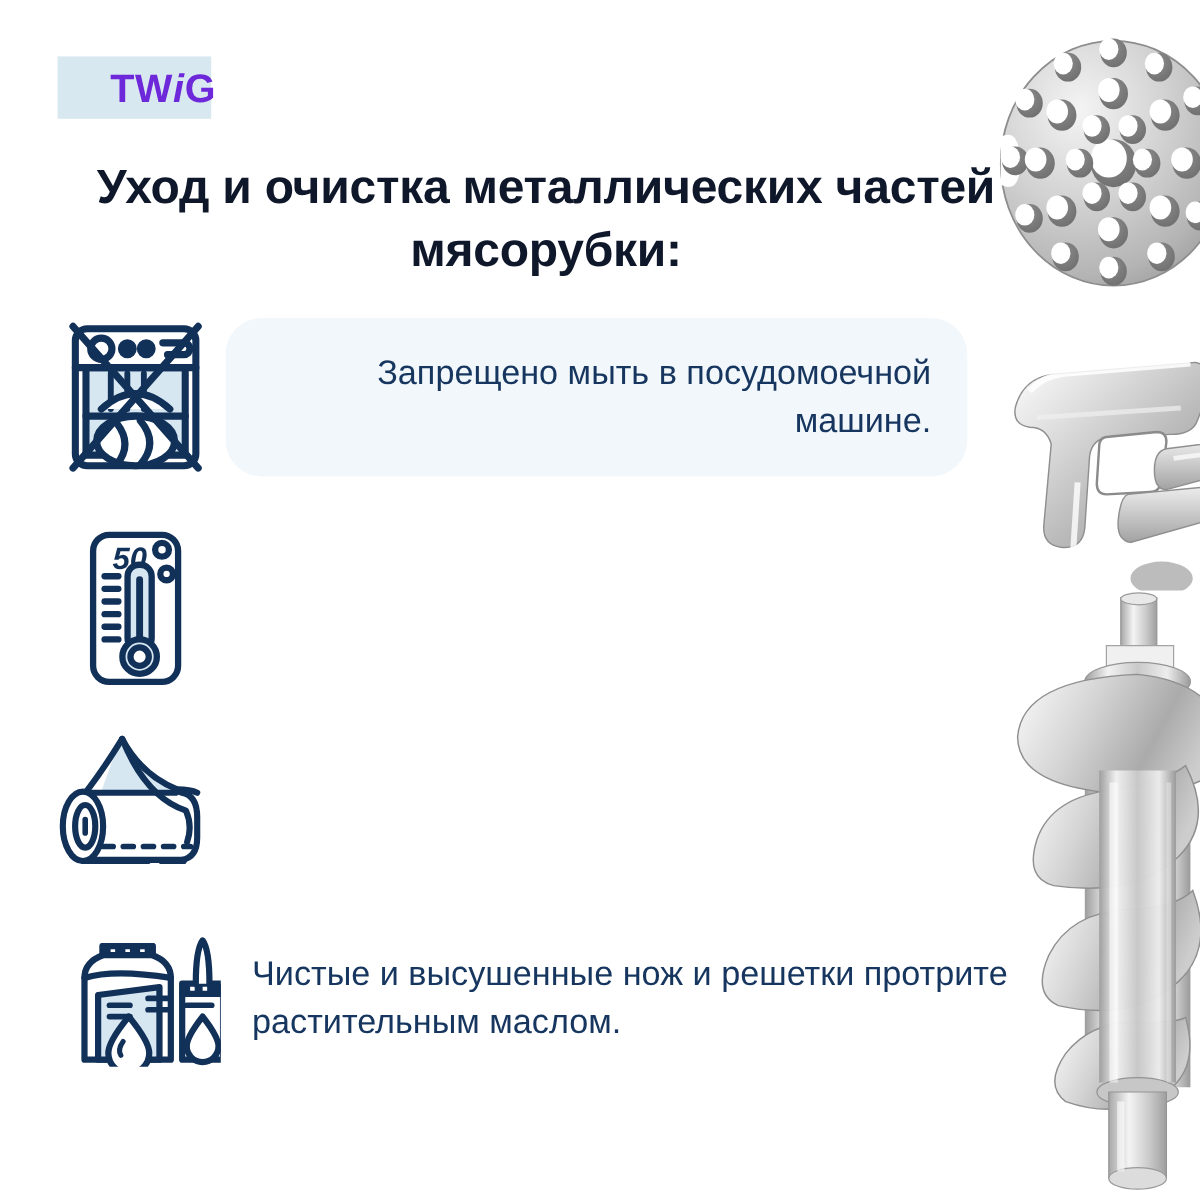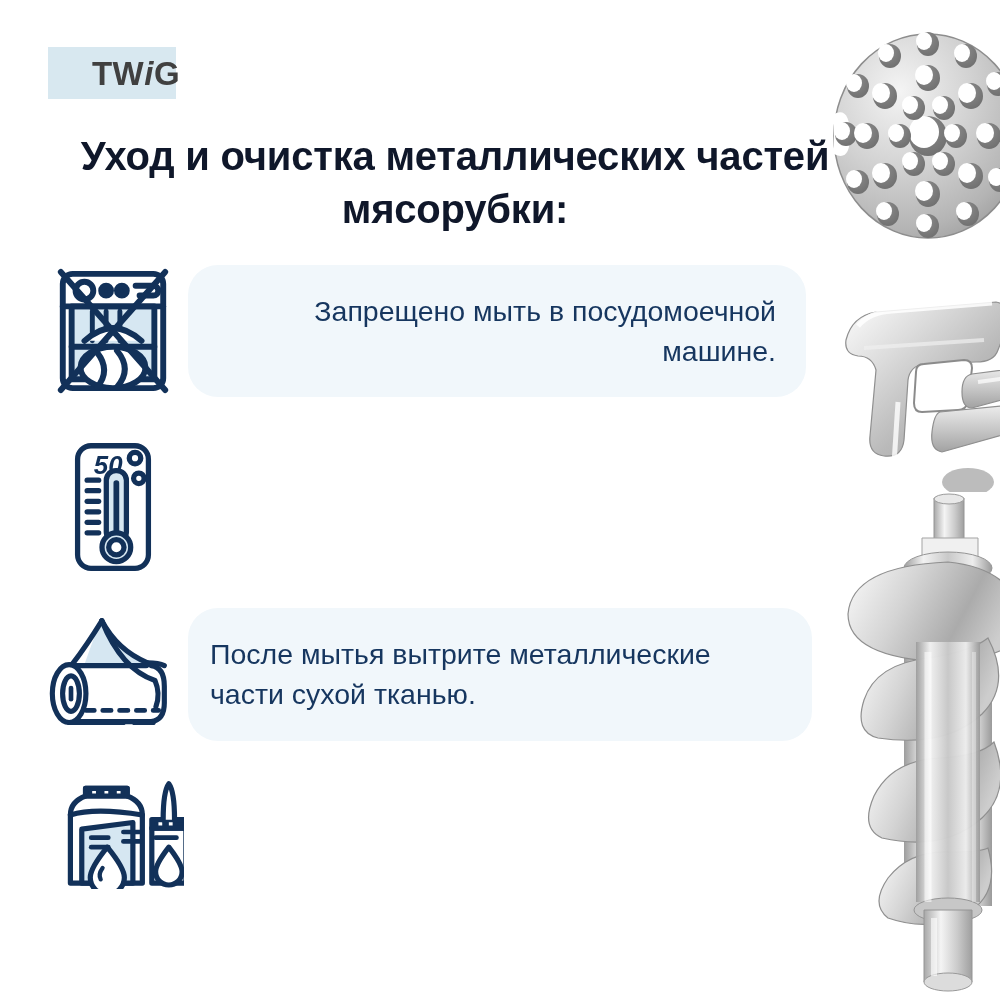--- a/index.html
+++ b/index.html
@@ -17,21 +17,21 @@
     position: absolute;
     left: 48px; top: 47px;
     width: 128px; height: 52px;
     background: #d8e8f0;
     display: flex; align-items: center; justify-content: center;
   }
   .logo-text {
     font-size: 33px;
     font-weight: 700;
     letter-spacing: 0.5px;
-    color: #404040;
+    color: #6d28d9;
     line-height: 1;
     margin-left: 48px;
   }
   .logo-text .i-italic { font-style: italic; }
 
   
   .title {
     position: absolute;
     left: 60px; top: 130px;
     width: 790px;
@@ -168,23 +168,20 @@
         <ellipse cx="28" cy="86" rx="18" ry="31" fill="#ffffff"></ellipse>
         <ellipse cx="30" cy="86" rx="9" ry="19"></ellipse>
         <line x1="30" y1="80" x2="30" y2="92" stroke-width="5"></line>
         <path d="M63 8 Q84 60 120 72 Q126 86 121 100"></path>
         <line x1="46" y1="104" x2="124" y2="104" stroke-width="5" stroke-dasharray="9 9"></line>
         <path d="M28 117 L86 117"></path>
         <path d="M98 117 L118 117"></path>
       </g>
     </svg>
   </div>
-  <div class="text-card">
-    <p class="body-text">После мытья вытрите металлические части сухой тканью.</p>
-  </div>
 </div>
 
 <div class="row" id="row4">
   <div class="icon-cell">
     <svg viewBox="0 0 150 120" width="142" height="114" aria-hidden="true">
       <g fill="none" stroke="#123159" stroke-width="5.5" stroke-linecap="round" stroke-linejoin="round">
 
         <path d="M30 42 q0 -14 16 -20 v-8 h44 v8 q16 6 16 20 v72 h-76 z" fill="#ffffff"></path>
         <path d="M46 14 h44 v8 h-44 z" fill="#123159" stroke="none"></path>
         <g stroke="#ffffff" stroke-width="4">
@@ -207,20 +204,23 @@
         <g stroke="#ffffff" stroke-width="4">
           <line x1="125" y1="47" x2="125" y2="56"></line>
           <line x1="136" y1="47" x2="136" y2="56"></line>
         </g>
         <path d="M116 47 h36 v9 h-36 z"></path>
         <path d="M128 47 q0 -30 6 -38 q6 8 6 38" fill="#ffffff"></path>
         <line x1="120" y1="66" x2="142" y2="66" stroke-width="5"></line>
         <path d="M134 76 q14 18 14 26 a14 14 0 0 1 -28 0 q0 -8 14 -26 z" fill="#ffffff"></path>
       </g>
     </svg>
+  </div>
+  <div class="text-plain">
+    <p class="body-text">Чистые и высушенные нож и решетки протрите растительным маслом.</p>
   </div>
 </div>
 
 <div class="photo" id="plate-photo">
   <svg viewBox="0 0 190 228" aria-hidden="true">
     <defs>
       <radialGradient id="plateG" cx="35%" cy="28%" r="85%">
         <stop offset="0%" stop-color="#f4f4f4"></stop>
         <stop offset="45%" stop-color="#d2d2d2"></stop>
         <stop offset="80%" stop-color="#b4b4b4"></stop>

